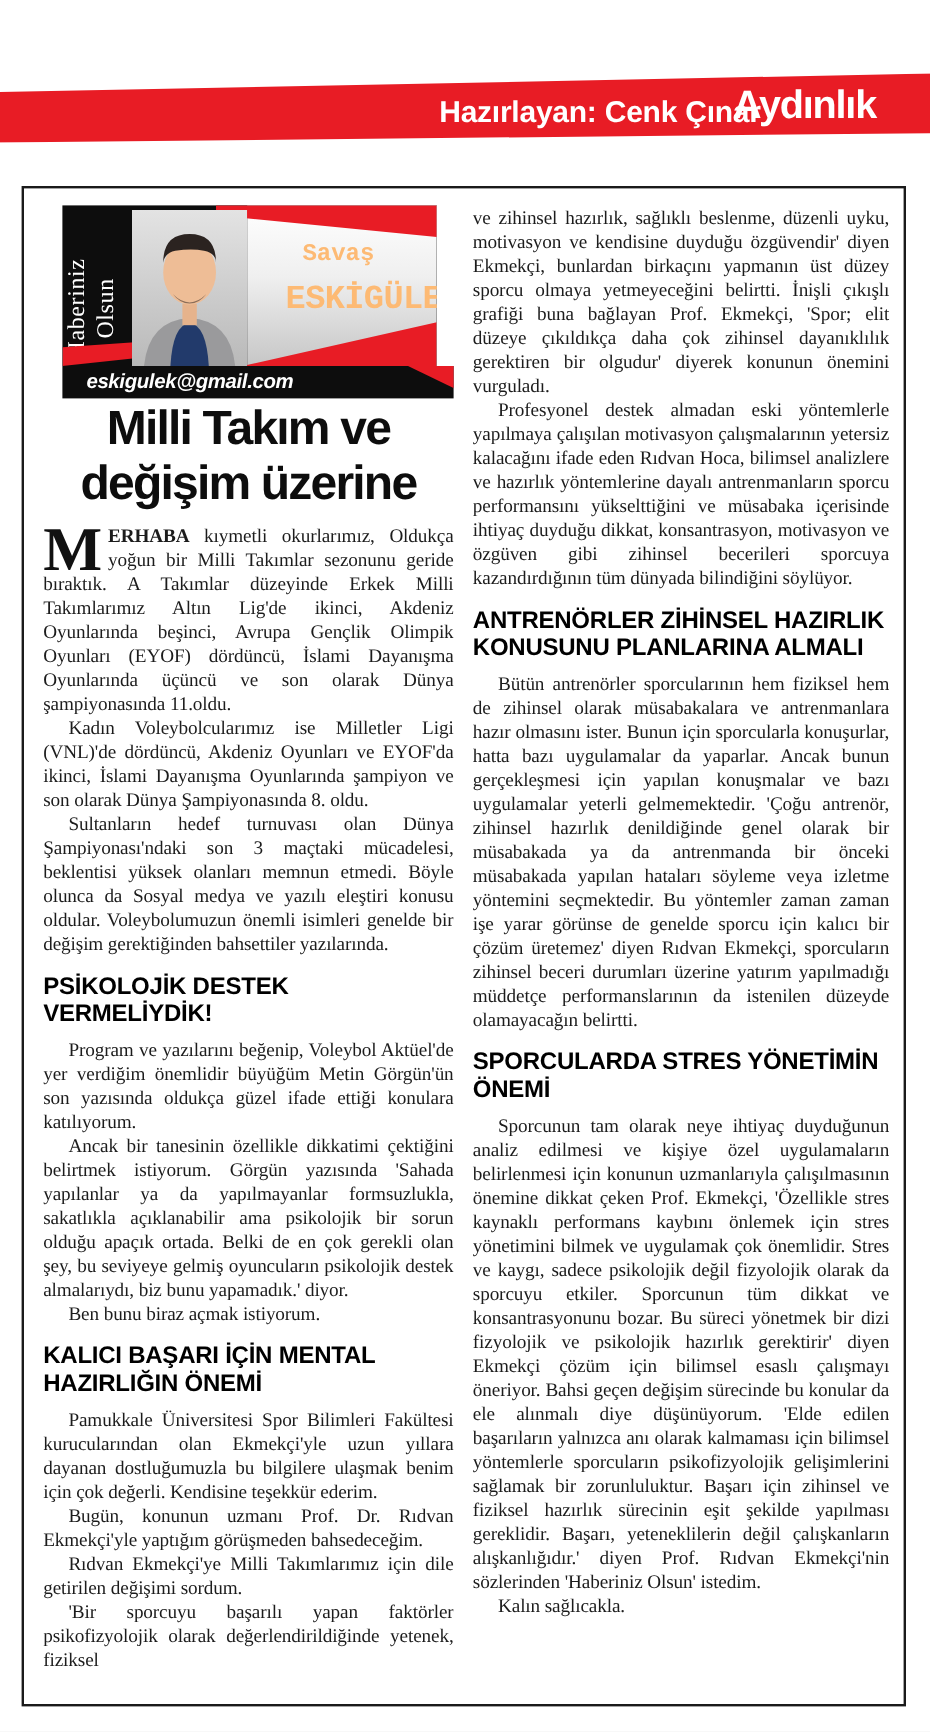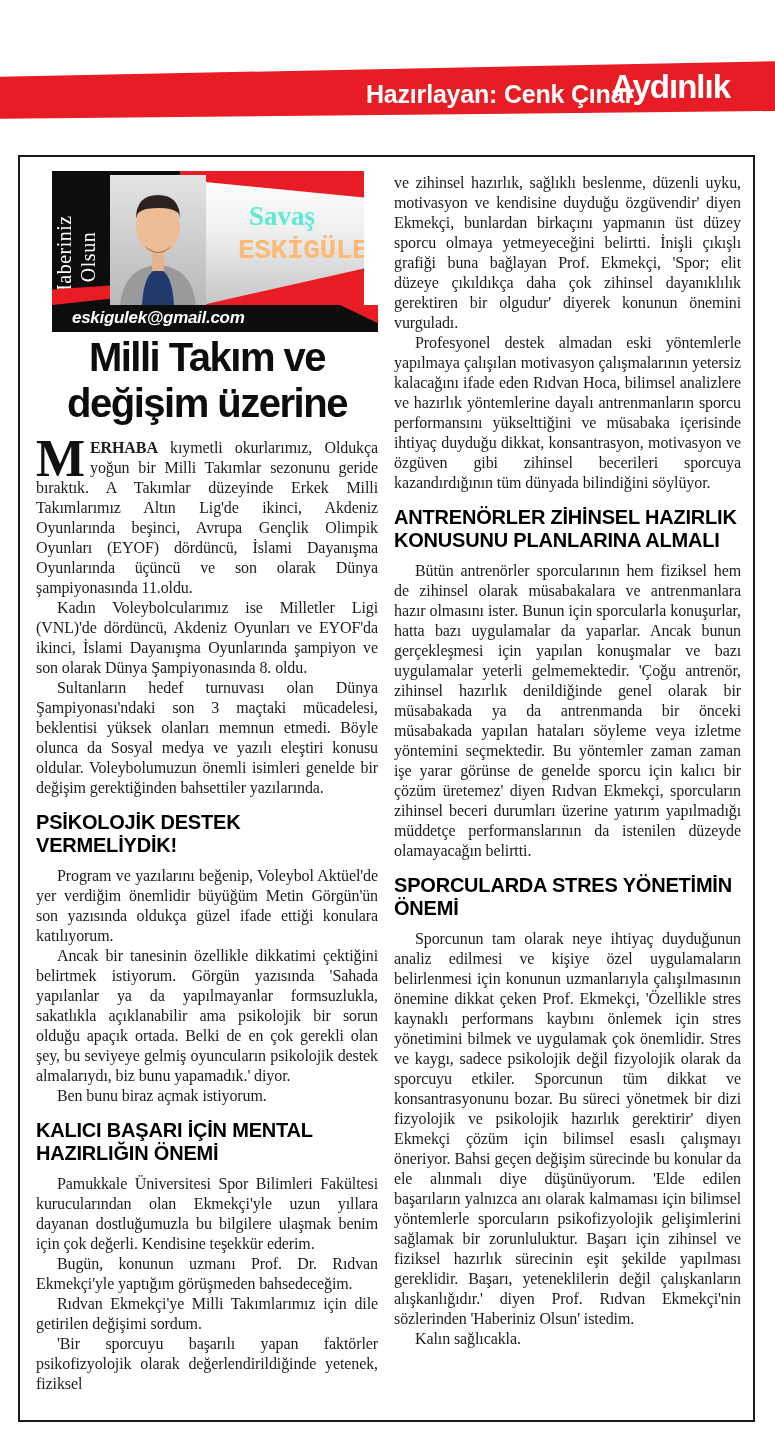--- a/index.html
+++ b/index.html
@@ -29,21 +29,21 @@
   #card .photo{position:absolute;left:58px;top:4px;width:96px;height:130px;z-index:3;}
   #card .nameArea{position:absolute;left:154px;right:0;top:0;bottom:0;
         background:linear-gradient(180deg,#ffffff 0%,#efefef 45%,#c6c6c6 100%);}
   #card .redTop{position:absolute;left:128px;right:0;top:0;height:28px;background:#e81c25;
         clip-path:polygon(0 0,100% 0,100% 95%,0 30%);z-index:2;}
   #card .redBR{position:absolute;left:150px;right:0;bottom:0;height:38px;background:#e81c25;
         clip-path:polygon(0 100%,100% 4%,100% 100%);z-index:2;}
   #card .redBL{position:absolute;left:0;width:150px;bottom:0;height:26px;background:#e81c25;
         clip-path:polygon(0 40%,100% 0,100% 38%,0 100%);z-index:1;}
   #card .name1{position:absolute;left:154px;right:6px;top:30px;text-align:center;
-        font-family:Liberation Serif, serif;font-weight:800;font-size:27px;color:#5eead4;z-index:2;}
+        font-family:Liberation Mono, monospace;font-weight:800;font-size:20px;color:#fdba74;z-index:2;}
   #card .name2{position:absolute;left:154px;right:6px;top:64px;text-align:center;
         font-family:Liberation Mono, monospace;font-weight:800;font-size:28px;letter-spacing:-0.5px;color:#fdba74;z-index:2;padding-left:32px;}
   #card .emailBar{position:relative;width:344px;height:27px;background:#0d0d0d;margin-top:0;}
   #card .emailBar .email{position:absolute;left:20px;top:3px;color:#fff;
         font-family:"Liberation Sans",sans-serif;font-weight:bold;font-style:italic;font-size:17px;letter-spacing:-0.3px;}
   #card .emailBar .redWedge{position:absolute;right:0;top:0;width:56px;height:27px;background:#e81c25;
         clip-path:polygon(0 0,100% 0,100% 100%);}
   
   #headline{margin:2px 0 12px;text-align:center;
         font-family:"Liberation Sans",sans-serif;font-weight:800;font-size:40px;line-height:46px;

